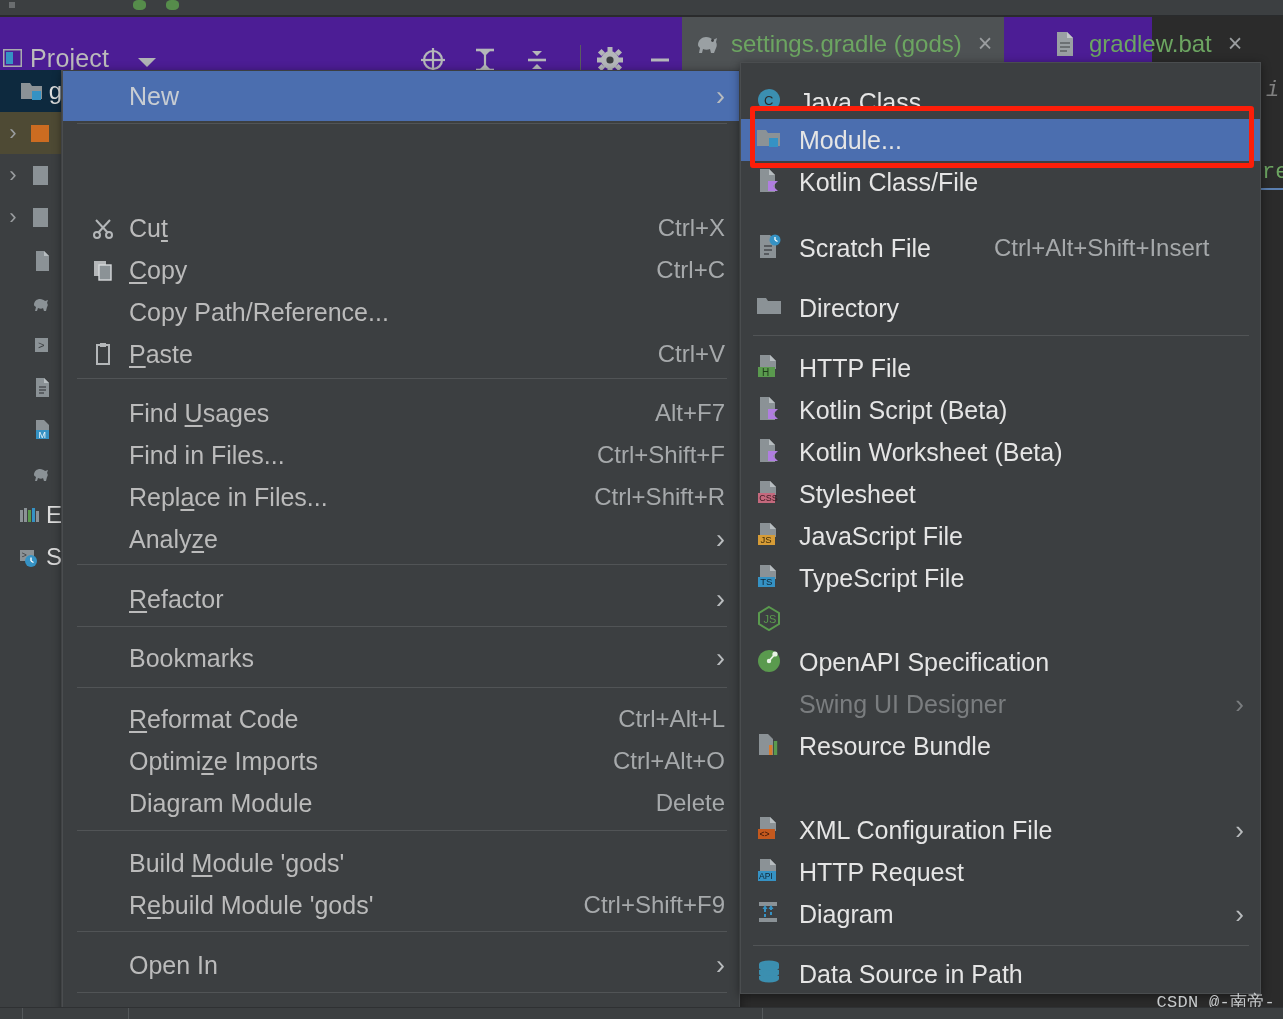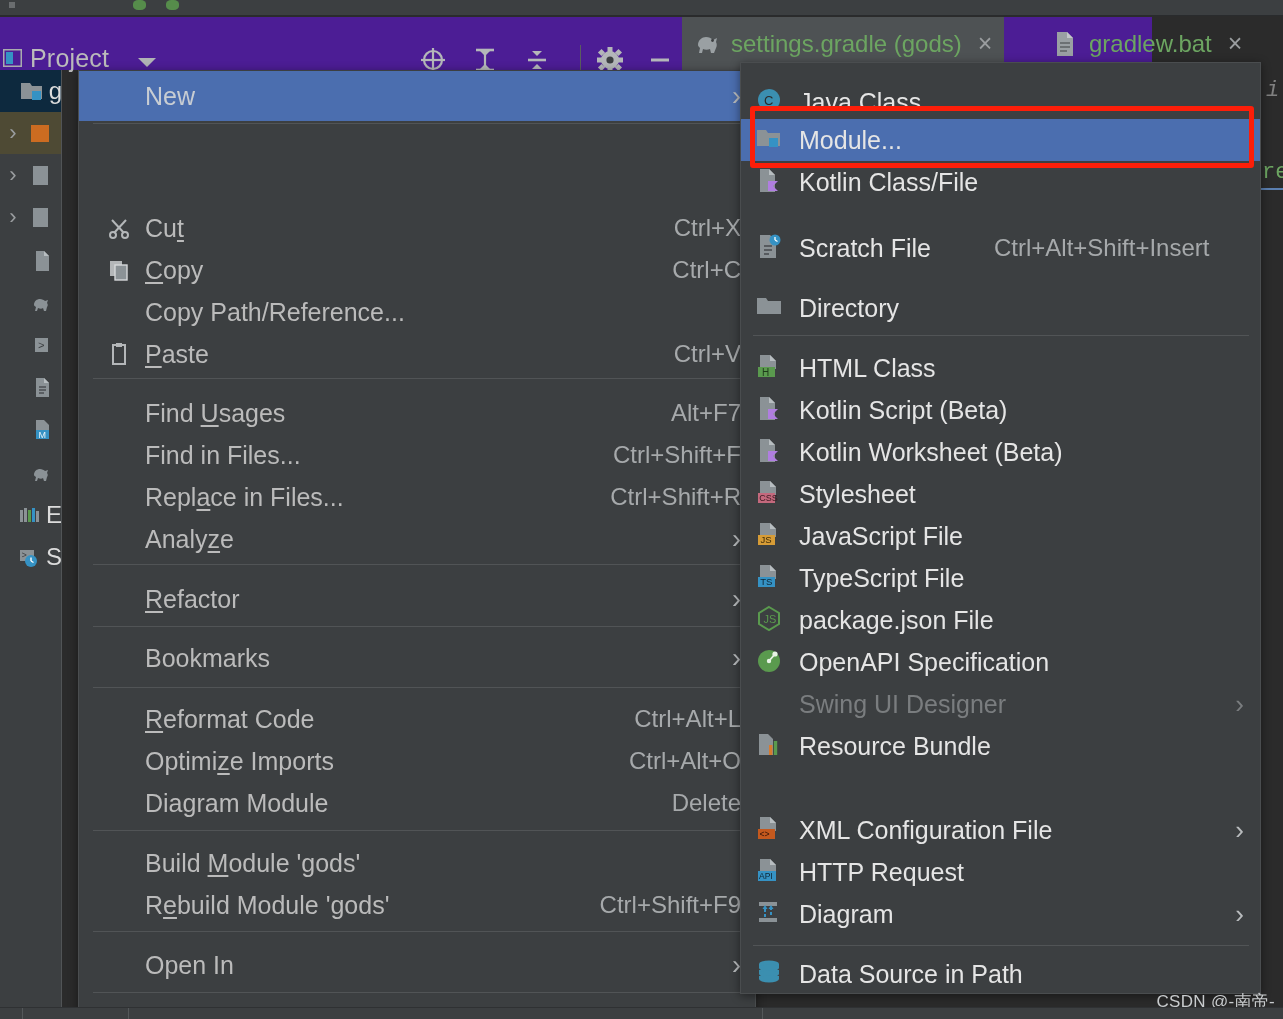--- a/index.html
+++ b/index.html
@@ -71,21 +71,21 @@
   .tree .arrow { width: 26px; text-align: center; color: #9a9d9f; font-size: 22px; }
   .tree .tico { width: 28px; height: 26px; }
   .tree .tlabel { color: #dcdcdc; font-size: 24px; margin-left: 2px; white-space: nowrap; }
   .tree-divider { position:absolute; left:61px; top:70px; width:1px; height:949px; background:#515456; }
 
   
   .ctxmenu {
     position: absolute; left: 62px; top: 70px; width: 678px; height: 949px;
     background: #3c3f41;
     box-shadow: 0 2px 9px rgba(0,0,0,.45);
-    border: 1px solid #4a4d4f; border-top: none; margin-left: 16px;
+    border: 1px solid #4a4d4f; border-top: none;
   }
   .mitem {
     position: absolute; left: 0; width: 676px; height: 50px;
     display: flex; align-items: center; cursor: pointer;
   }
   .mitem.hl { background: #4b6eaf; }
   .mitem .micon { position: absolute; left: 28px; width: 24px; height: 24px; }
   .mitem .mlabel {
     position: absolute; left: 66px; font-size: 25px; color: #bbbbbb;
     white-space: nowrap;
@@ -129,21 +129,21 @@
   
   .codefrag { position: absolute; font-family: "Liberation Mono", monospace; font-size: 22px; }
   #frag-i  { left: 1266px; top: 78px;  color: #808080; font-style: italic; }
   #frag-re { left: 1262px; top: 160px; color: #6ca561; }
   #frag-ul { position:absolute; left: 1260px; top: 188px; width: 23px; height: 2px; background:#5b7fb0; }
 
   
   .watermark {
     position: absolute; right: 8px; bottom: 6px;
     font-size: 17px; color: #c8cbcd; letter-spacing: .3px;
-    font-family: Liberation Sans, sans-serif;
+    font-family: Liberation Mono, monospace;
   }
 
   
   .bottombar {
     position:absolute; left:0; bottom:0; width:1283px; height:12px;
     background:#3c3f41; border-top:1px solid #2f3133;
   }
   .bottombar .seg { position:absolute; top:0; width:1px; height:12px; background:#54585a; }
 </style>
 </head>
@@ -573,21 +573,21 @@
 
     <div class="sitem" style="top:284px">
       <span class="sicon" style="top:6px">
         <svg width="26" height="27" viewBox="0 0 26 27">
           <path d="M4 2h10l6 6v8H4z" fill="#8b9296"></path>
             <path d="M14 2l6 6h-6z" fill="#b7bdc0"></path>
           <rect x="2" y="14" width="17" height="10" fill="#5a9a4e"></rect>
           <text x="6" y="22.5" font-size="10" fill="#1f3a1b" font-family="Liberation Sans, sans-serif">H</text>
         </svg>
       </span>
-      <span class="slabel">HTML Class</span>
+      <span class="slabel">HTTP File</span>
     </div>
 
     <div class="sitem" style="top:326px">
       <span class="sicon" style="top:6px">
         <svg width="26" height="27" viewBox="0 0 26 27">
           <path d="M4 2h9l6 6v17H4z" fill="#8b9296"></path>
             <path d="M13 2l6 6h-6z" fill="#b7bdc0"></path>
           <path d="M12 14h10l-5 5 5 5H12z" fill="#b07ee0"></path>
         </svg>
       </span>
@@ -641,21 +641,20 @@
       <span class="slabel">TypeScript File</span>
     </div>
 
     <div class="sitem" style="top:536px">
       <span class="sicon" style="top:6px">
         <svg width="26" height="27" viewBox="0 0 26 27">
           <path d="M13 2l10 6v11l-10 6L3 19V8z" fill="none" stroke="#5a9a4e" stroke-width="2"></path>
           <text x="7.5" y="18" font-size="11" fill="#5a9a4e" font-family="Liberation Sans, sans-serif">JS</text>
         </svg>
       </span>
-      <span class="slabel">package.json File</span>
     </div>
 
     <div class="sitem" style="top:578px">
       <span class="sicon" style="top:6px">
         <svg width="26" height="27" viewBox="0 0 26 27">
           <circle cx="13" cy="14" r="11" fill="#5a9a4e"></circle>
           <g stroke="#e8f3e6" stroke-width="1.8" fill="none">
               <line x1="13" y1="14" x2="19" y2="7"></line>
             </g>
           <circle cx="19" cy="7" r="2.6" fill="#e8f3e6"></circle>

